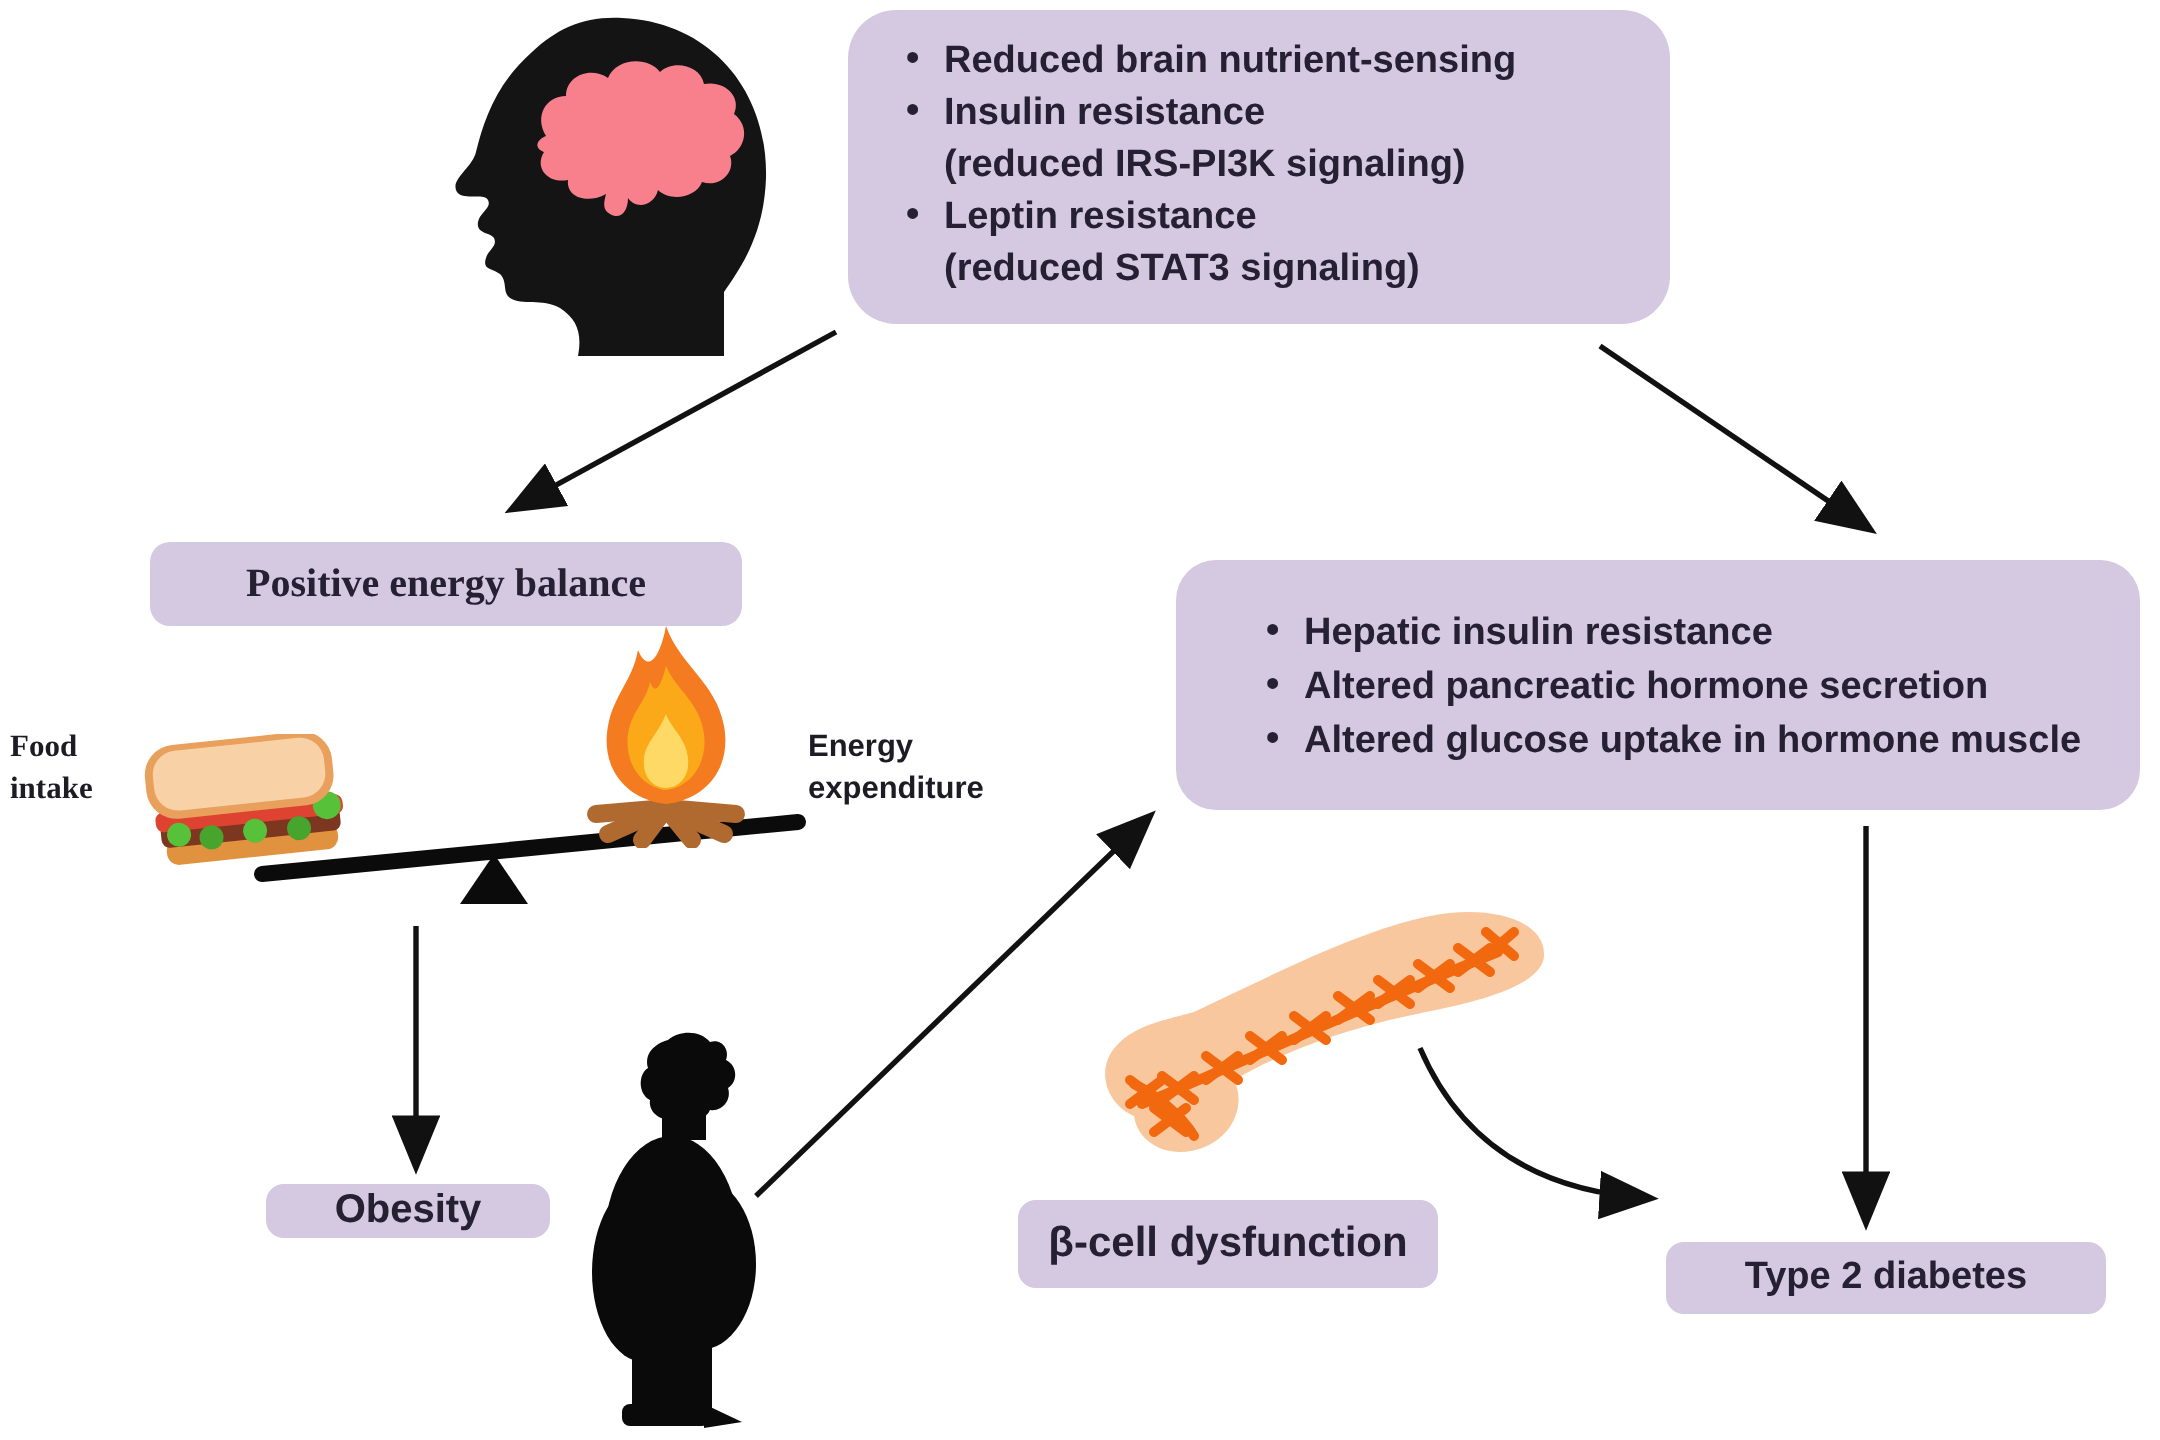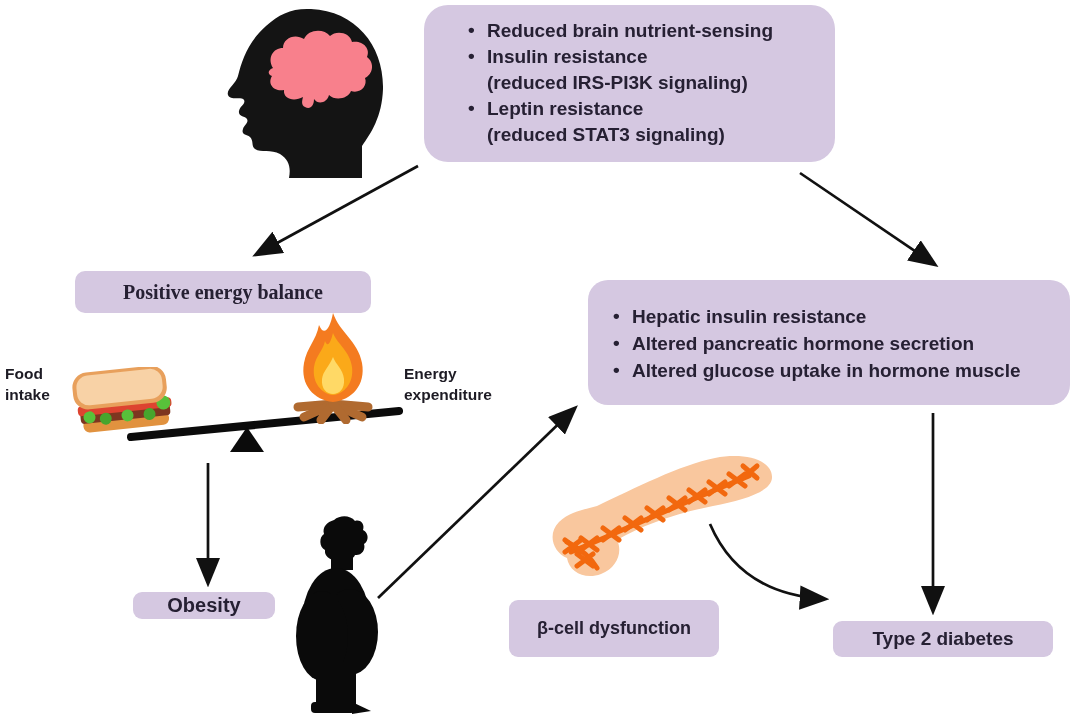--- a/index.html
+++ b/index.html
@@ -16,34 +16,34 @@
   .pbox ul { list-style:none; margin:0; padding:0; }
   .pbox li { position:relative; padding-left:24px; }
   .pbox li::before { content:"\2022"; position:absolute; left:5px; top:-1px; }
   .l2 { display:block; }
   .sidelabel {
     position:absolute; color:#1d1b24; font-weight:bold; font-size:15.5px;
     line-height:21px; white-space:nowrap;
   }
   .sidelabel span { display:block; }
   #top-box { left:424px; top:5px; width:411px; height:157px; border-radius:24px;
-             padding:13px 14px 12px 39px; font-size:19px; line-height:26px; }
+             padding:13px 14px 12px 24px; font-size:19px; line-height:26px; }
   #right-box { left:588px; top:280px; width:482px; height:125px; border-radius:20px;
-             padding:23px 12px 20px 20px; font-size:19px; line-height:27px; }
+             padding:23px 12px 20px 40px; font-size:19px; line-height:27px; }
   #peb-box { left:75px; top:271px; width:296px; height:42px; border-radius:10px; font-size:20px;font-family:Liberation Serif, serif; }
   #obesity-box { left:133px; top:592px; width:142px; height:27px; border-radius:9px; font-size:20px; }
-  #beta-box { left:509px; top:600px; width:210px; height:57px; border-radius:9px; font-size:18px; }
+  #beta-box { left:509px; top:600px; width:210px; height:44px; border-radius:9px; font-size:21px; }
   #t2d-box { left:833px; top:621px; width:220px; height:36px; border-radius:9px; font-size:19px;justify-content:center; }
   .icon { position:absolute; }
   #head-icon { left:222px; top:6px; width:172px; height:172px; }
   #sandwich-icon { left:68px; top:367px; width:106px; height:68px; }
   #fire-icon { left:288px; top:311px; width:90px; height:113px; }
   #person-icon { left:278px; top:514px; width:114px; height:204px; }
   #pancreas-icon { left:545px; top:450px; width:232px; height:138px; }
-  #food-label { left:5px; top:363px; }
+  #food-label { left:5px; top:363px;font-family:Liberation Serif, serif; }
   #energy-label { left:404px; top:363px; }
 </style>
 </head>
 <body>
 
 <div class="canvas">
 
   <svg class="layer" viewBox="0 0 1080 720">
     <defs>
       <marker id="ah" markerWidth="11" markerHeight="9" refX="9" refY="4.5" orient="auto">

